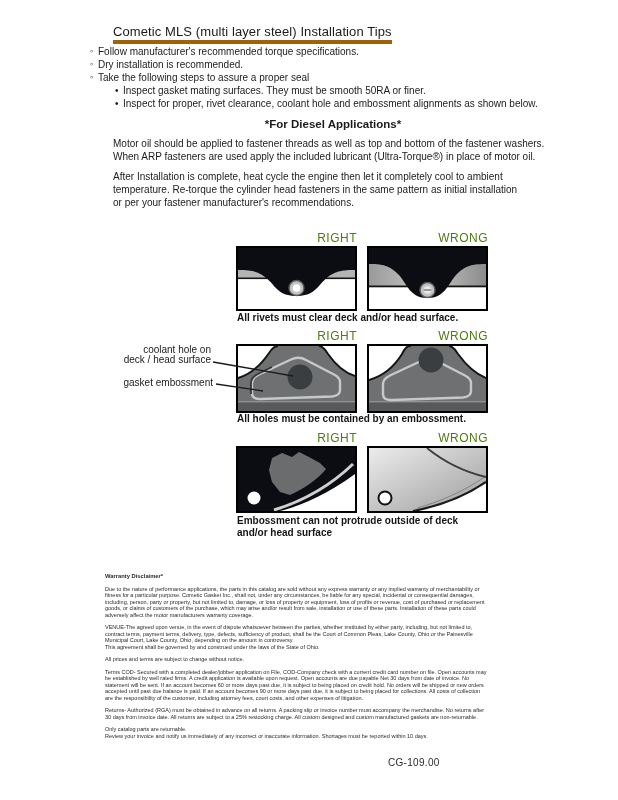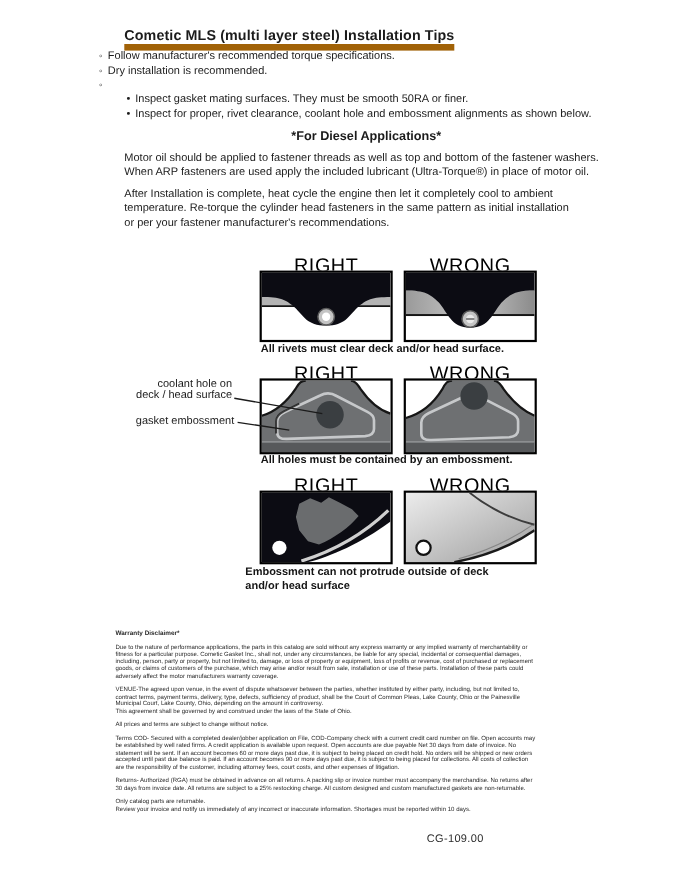--- a/index.html
+++ b/index.html
@@ -3,36 +3,36 @@
 <meta charset="utf-8">
 <style>
   html,body { margin:0; padding:0; background:#fff; }
   #page {
     position:relative; width:618px; height:800px; background:#ffffff;
     font-family:"Liberation Sans", sans-serif; color:#1b1b1b; overflow:hidden;
   }
   .abs { position:absolute; }
 
   .doc-title {
-    left:113px; top:24px; font-size:13px; font-weight:bold;
-    border-bottom:6px solid #a16207; padding-bottom:1px; letter-spacing:0.1px;
+    left:113px; top:24px; font-size:13px; font-weight:normal;
+    border-bottom:4px solid #a16207; padding-bottom:1px; letter-spacing:0.1px;
   }
 
   .bullets { left:90px; top:45px; width:475px; font-size:10px; line-height:13px; }
   .b-row { display:flex; }
   .b-row .mk { width:8px; flex:0 0 8px; font-size:9px; }
   .b-row.sub { padding-left:25px; }
   .b-row.sub .mk { width:8px; flex:0 0 8px; font-size:10px; }
 
   .diesel { left:113px; top:118px; width:440px; font-size:10px; line-height:13px; }
   .diesel h3 { margin:0 0 6px 0; font-size:11.5px; font-weight:bold;text-align:center; }
   .diesel p  { margin:0 0 7px 0; white-space:pre-line; }
   .diesel .note { margin-top:13px; }
 
-  .dg-label { width:121px; text-align:center; font-size:18px; letter-spacing:0.5px; color:#000000; }
+  .dg-label { width:121px; text-align:right; font-size:12px; letter-spacing:0.5px; color:#4d7c0f; }
   .dbox { width:117px; border:2px solid #000; background:#fff; }
   .dbox svg { display:block; width:100%; height:100%; }
   .dg-caption { font-size:10px; font-weight:bold; color:#151515; line-height:12px; }
 
   .callout { font-size:10px; line-height:10px; text-align:right; color:#1b1b1b; }
 
   .warranty { left:105px; top:573px; width:412px; font-size:5.5px; line-height:6.5px; color:#2a2a2a; }
   .warranty h4 { margin:0 0 6px 0; font-size:5.8px; font-weight:bold; }
   .warranty p { margin:0 0 6px 0; white-space:pre-line; }
 
@@ -49,20 +49,21 @@
     <div class="b-row">
       <span class="mk">◦</span>
       <span>Follow manufacturer's recommended torque specifications.</span>
     </div>
     <div class="b-row">
       <span class="mk">◦</span>
       <span>Dry installation is recommended.</span>
     </div>
     <div class="b-row">
       <span class="mk">◦</span>
+      <span>Take the following steps to assure a proper seal</span>
     </div>
     <div class="b-row sub">
       <span class="mk">•</span>
       <span>Inspect gasket mating surfaces.  They must be smooth 50RA or finer.</span>
     </div>
     <div class="b-row sub">
       <span class="mk">•</span>
       <span>Inspect for proper, rivet clearance, coolant hole and embossment alignments as shown below.</span>
     </div>
   </div>
@@ -168,21 +169,21 @@
         </linearGradient>
       </defs>
       <path d="M0,0 H117 V34 C92,51 66,59 44,63 H0 Z" fill="url(#gw3)"></path>
       <path d="M58,0 C74,13 96,24 117,29" fill="none" stroke="#3c3c3c" stroke-width="1.8"></path>
       <path d="M117,28 C94,44 70,54 48,60" fill="none" stroke="#555" stroke-width="1" opacity="0.5"></path>
       <path d="M117,34 C92,51 66,59 44,63" fill="none" stroke="#1a1a1a" stroke-width="2.2"></path>
       <circle cx="16" cy="50" r="6.5" fill="#ffffff" stroke="#111" stroke-width="2"></circle>
     </svg>
   </div>
 
-  <div class="abs dg-caption" style="left:223px; top:515px; white-space:pre-line;">Embossment can not protrude outside of deck
+  <div class="abs dg-caption" style="left:237px; top:515px; white-space:pre-line;">Embossment can not protrude outside of deck
 and/or head surface</div>
 
   <div class="abs warranty">
     <h4>Warranty Disclaimer*</h4>
     <p>Due to the nature of performance applications, the parts in this catalog are sold without any express warranty or any implied warranty of merchantability or
 fitness for a particular purpose.  Cometic Gasket Inc., shall not, under any circumstances, be liable for any special, incidental or consequential damages,
 including, person, party or property, but not limited to, damage, or loss of property or equipment, loss of profits or revenue, cost of purchased or replacement
 goods, or claims of customers of the purchase, which may arise and/or result from sale, installation or use of these parts.  Installation of these parts could
 adversely affect the motor manufacturers warranty coverage.</p>
     <p>VENUE-The agreed upon venue, in the event of dispute whatsoever between the parties, whether instituted by either party, including, but not limited to,

